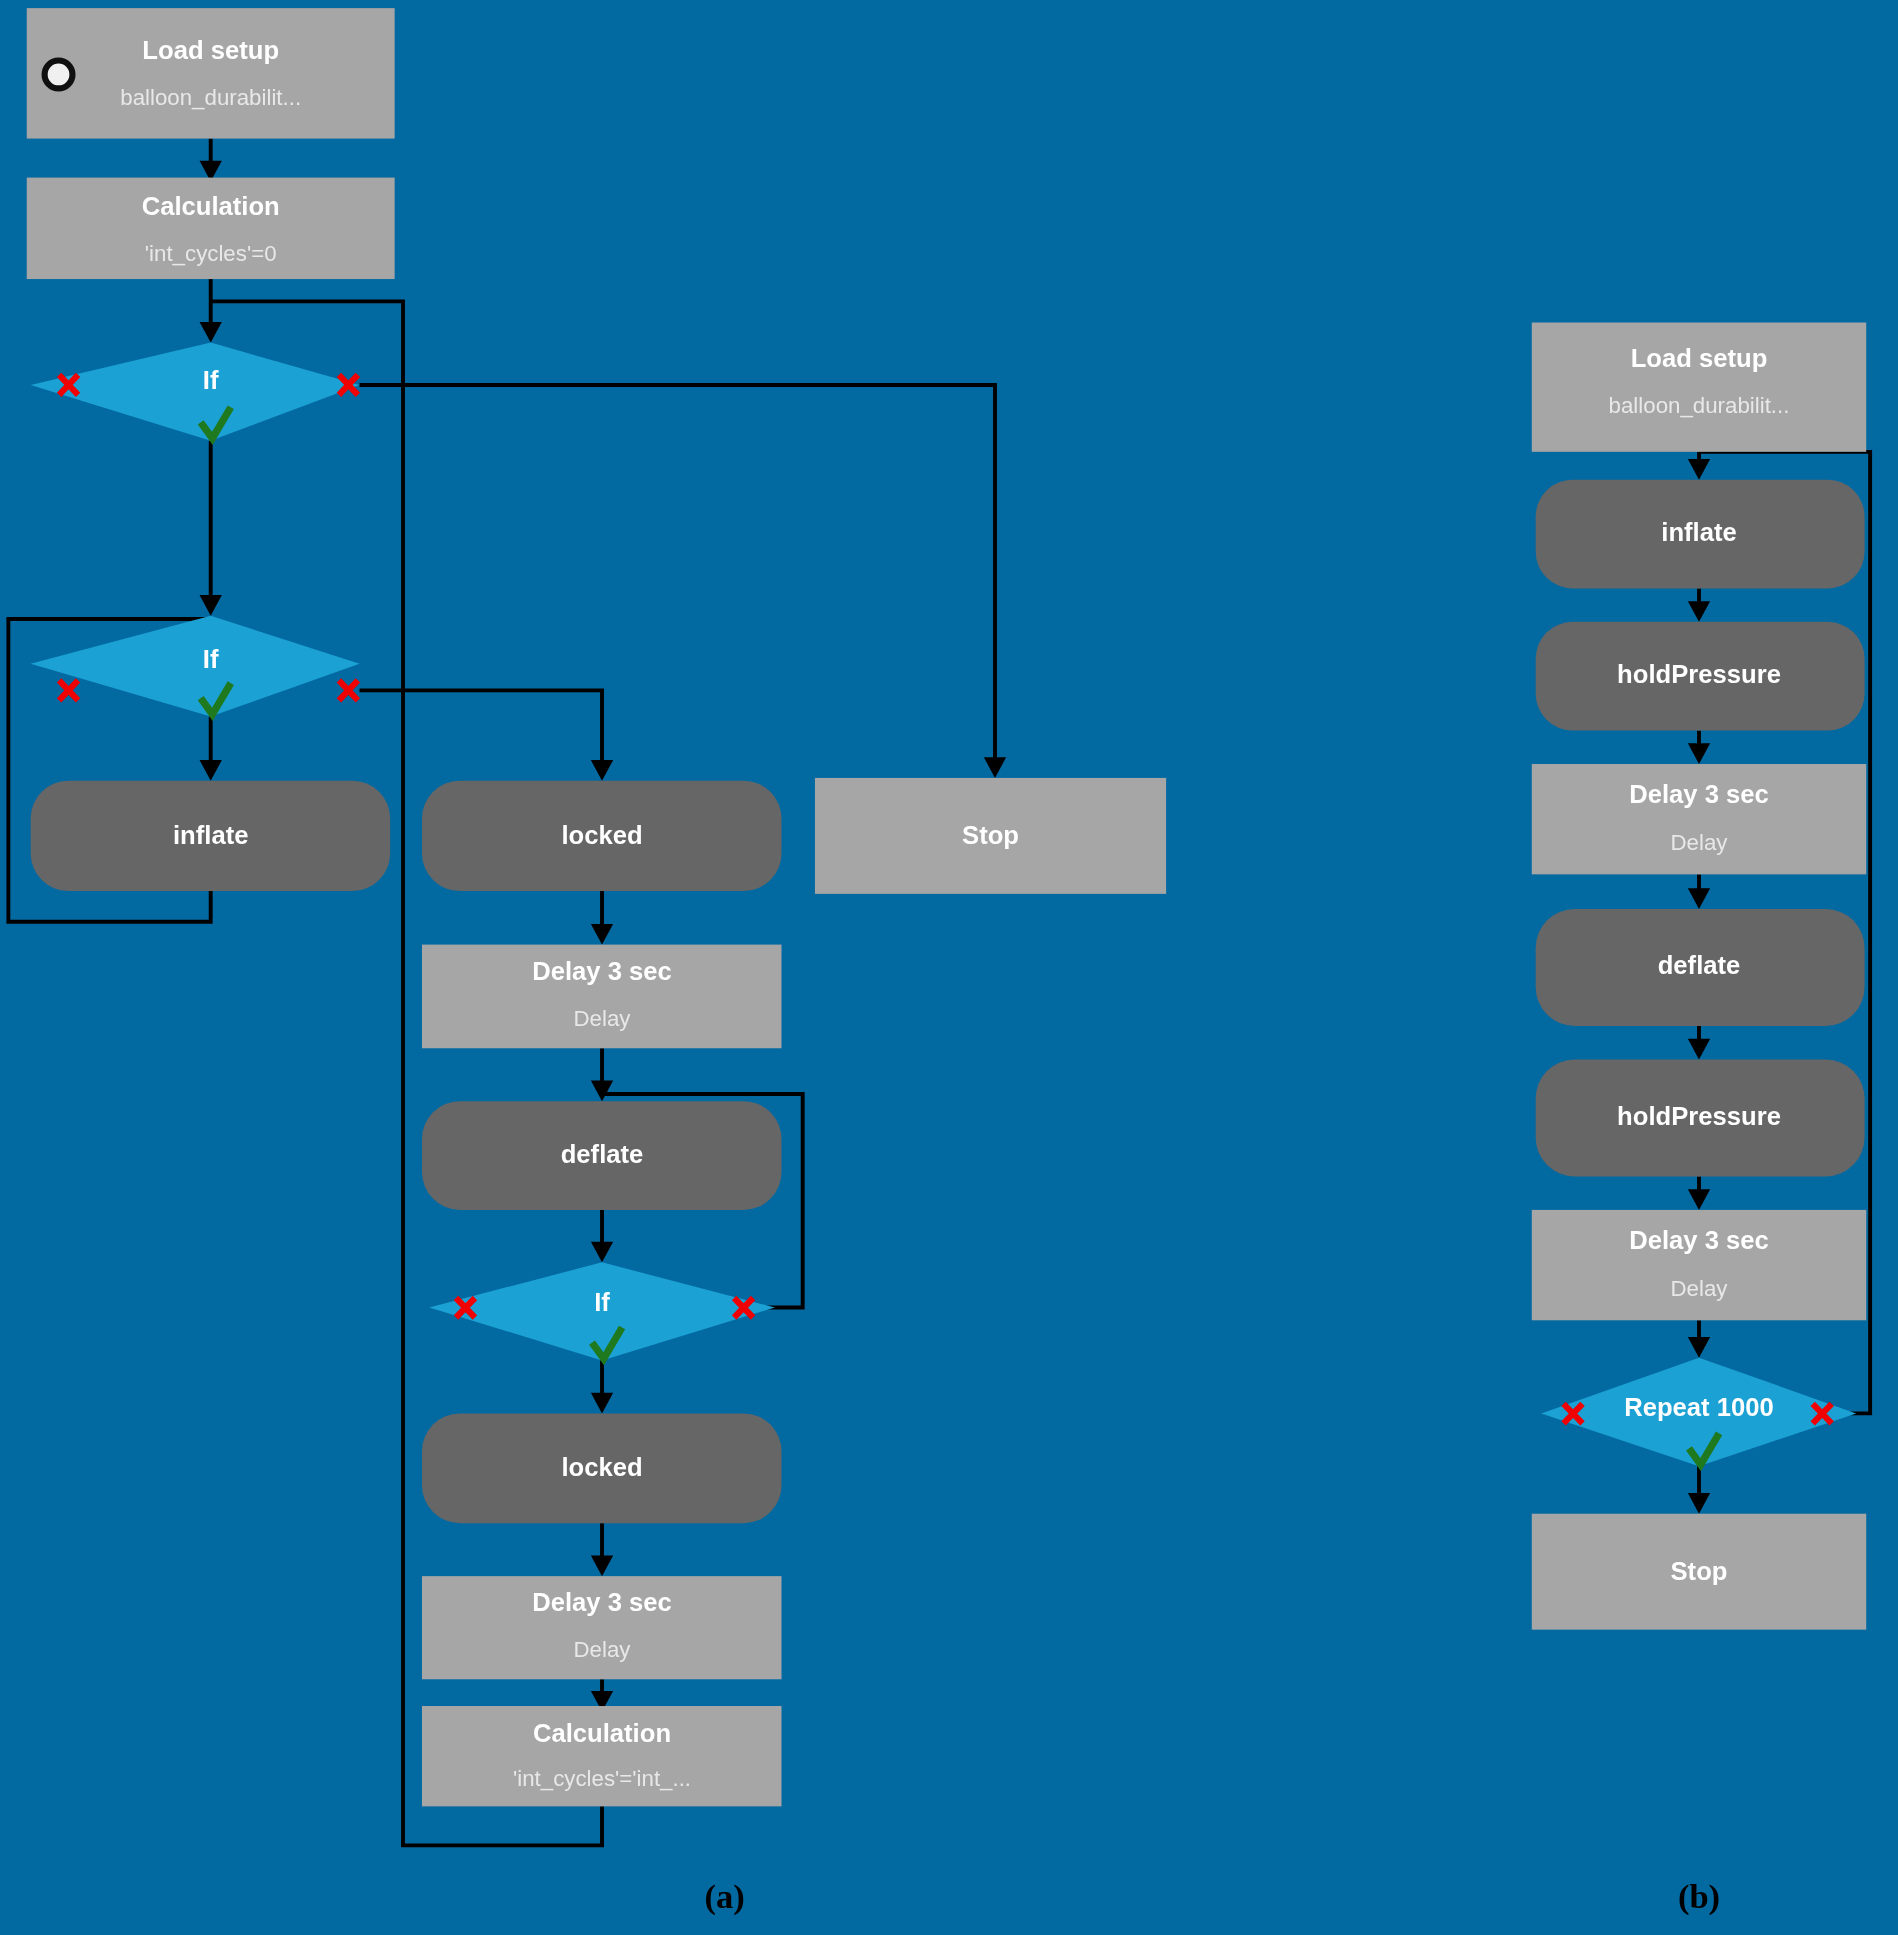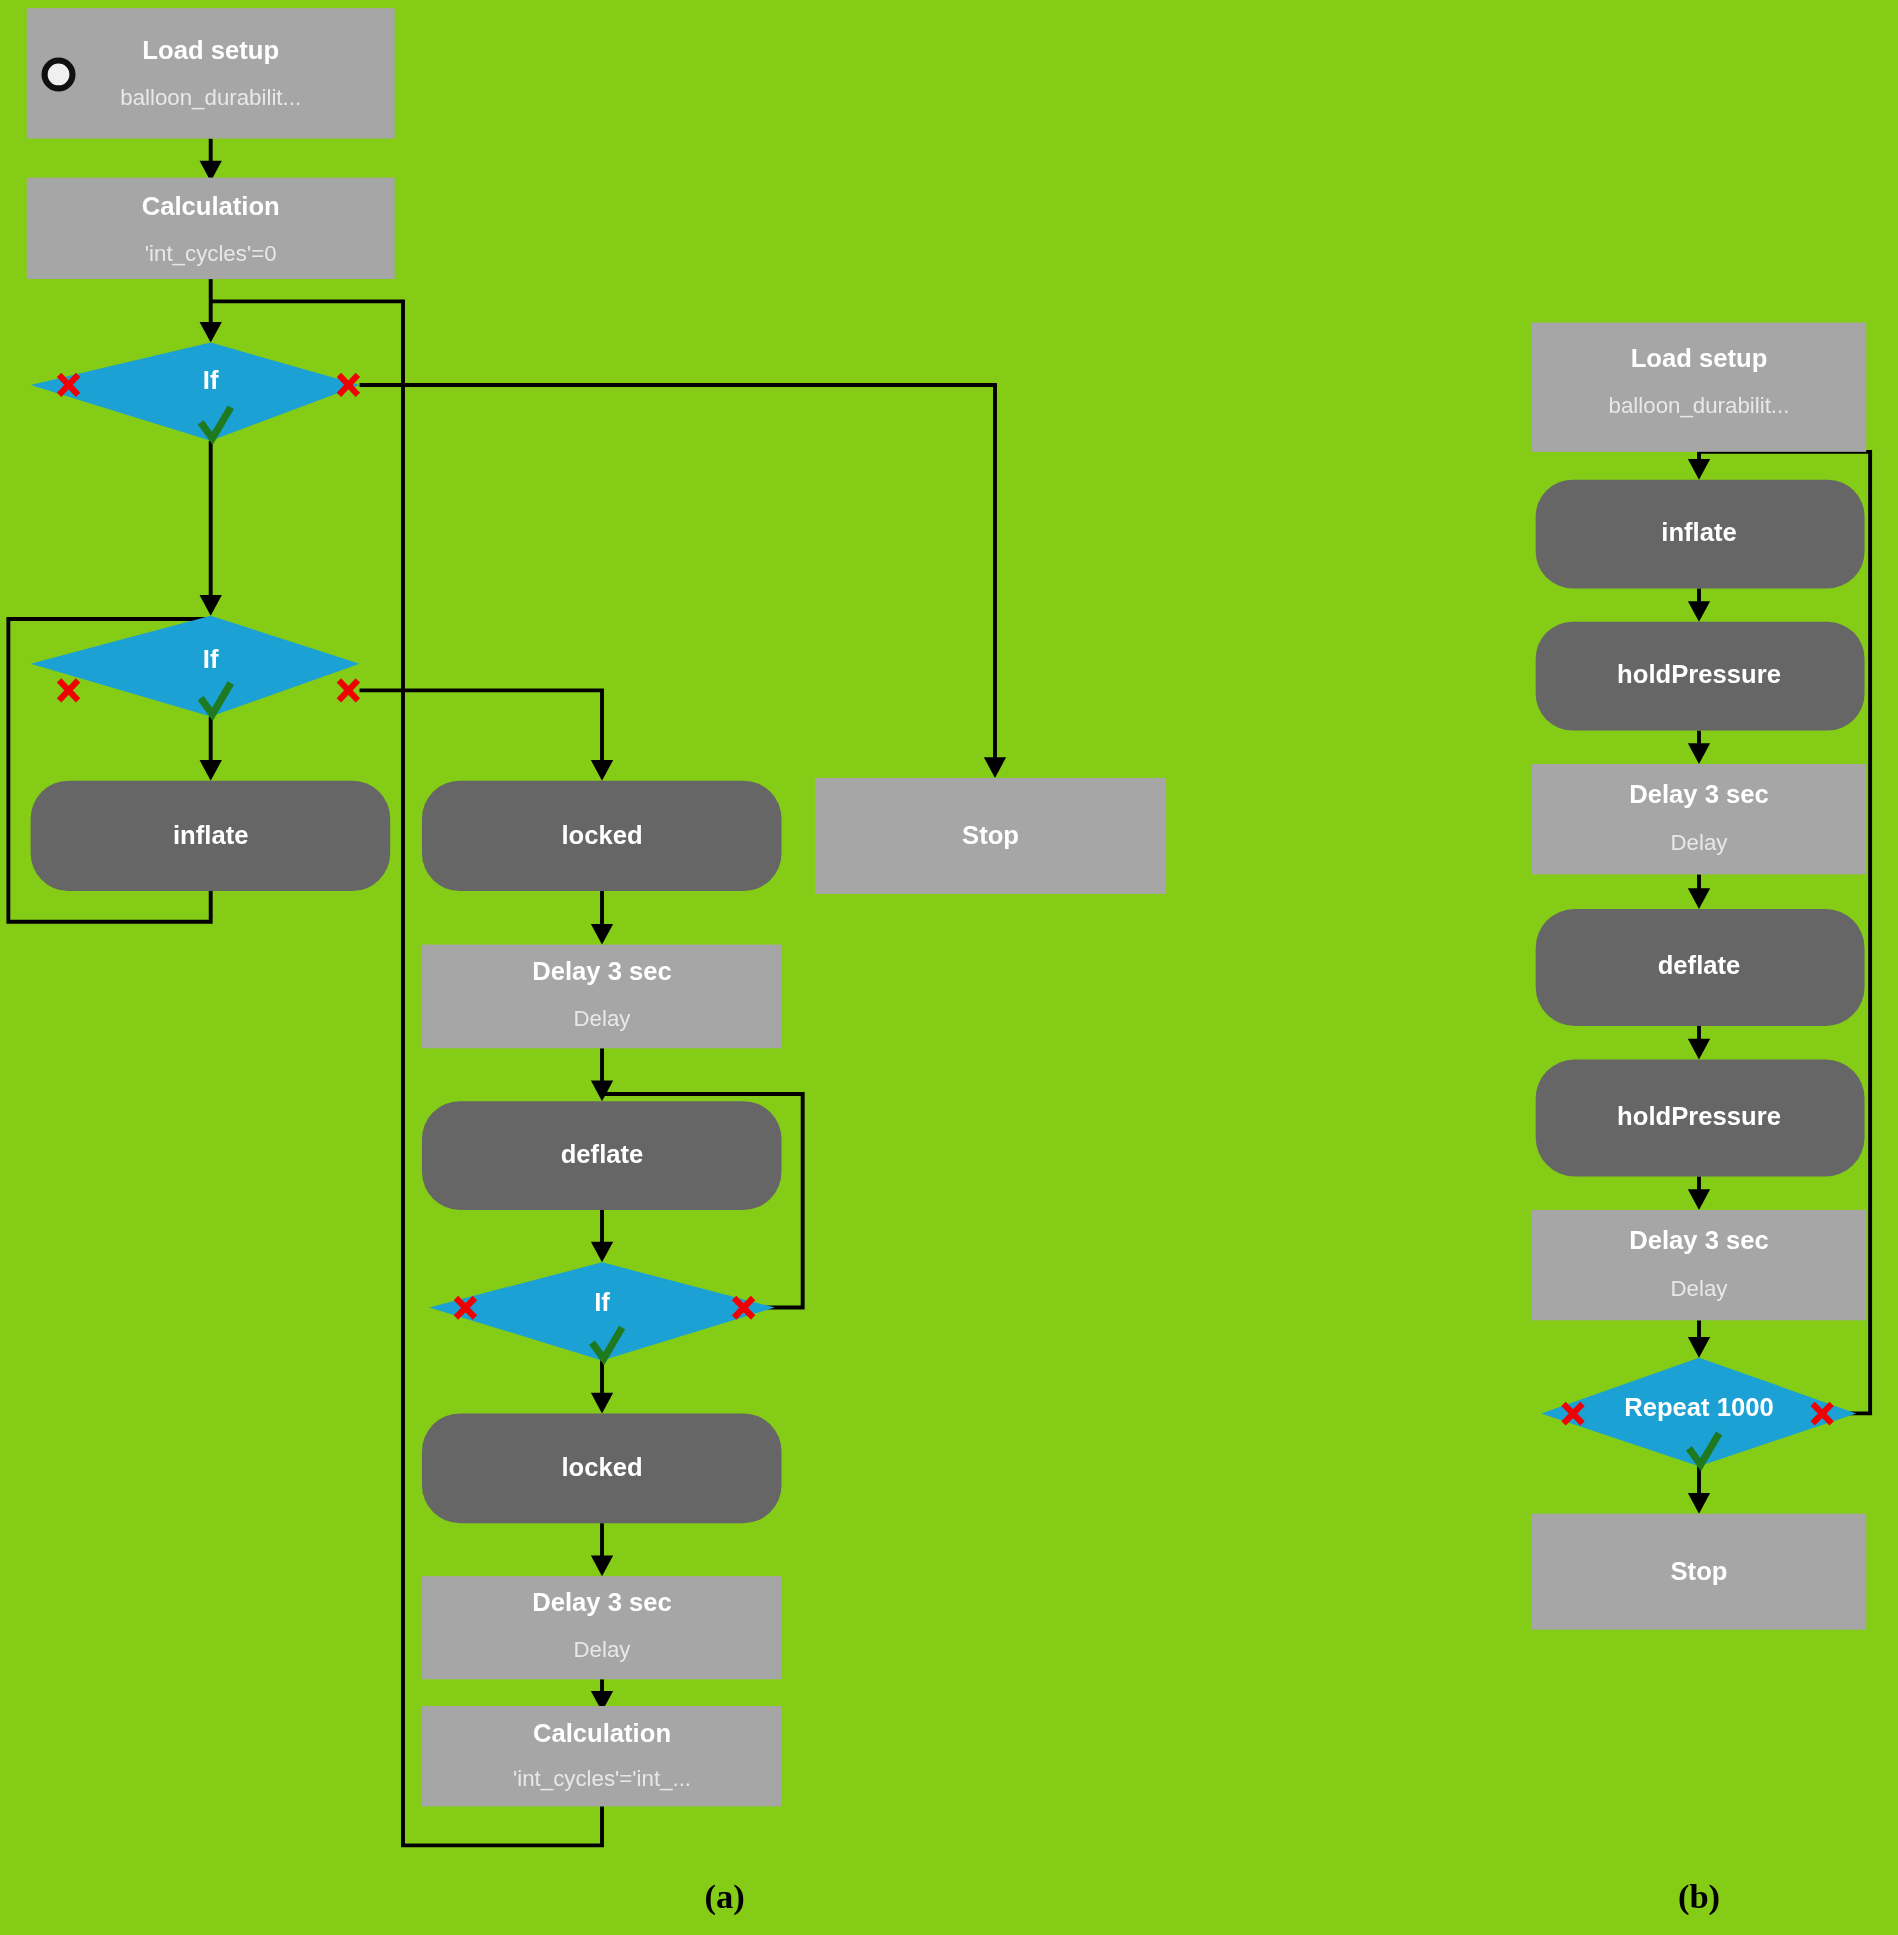--- a/index.html
+++ b/index.html
@@ -1,20 +1,20 @@
 <!DOCTYPE html>
 <html style="font-size:9px"><head>
 <meta charset="utf-8">
 <style>
   html,body{margin:0;padding:0;background:#ffffff;}
   #root{
     position:relative;
     width:1898px;
     height:1936px;
-    background:#84cc16;
+    background:#0369a1;
     font-family:"Liberation Sans", sans-serif;
     overflow:hidden;
   }
   svg#canvas{position:absolute;left:0;top:0;width:1898px;height:1936px;}
 
   .node-label{
     fill:#ffffff;
     font-family:"Liberation Sans", sans-serif;
     font-weight:bold;
     font-size:46px;

